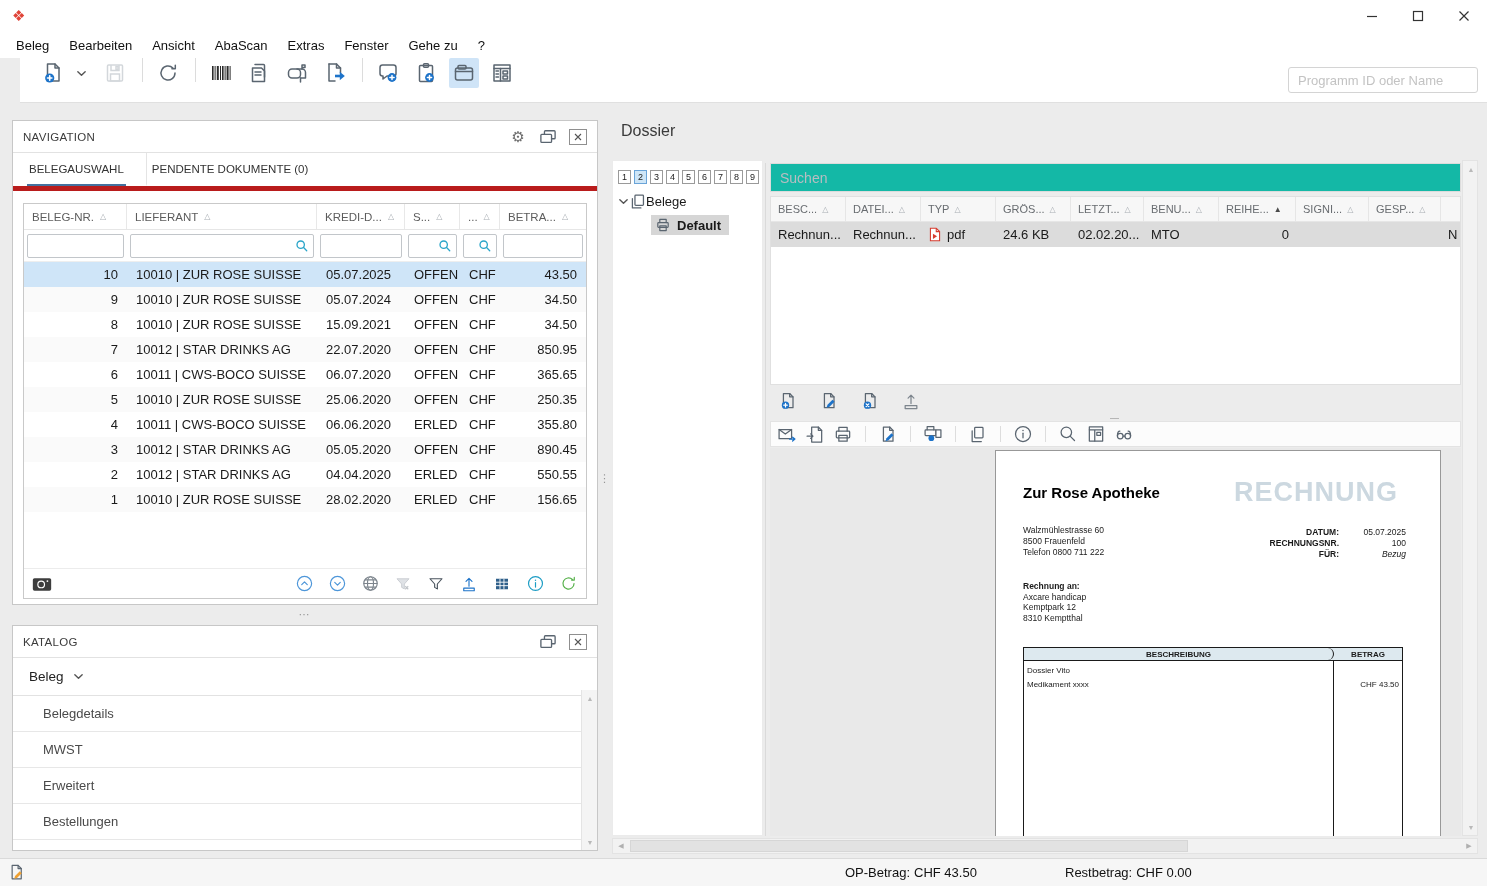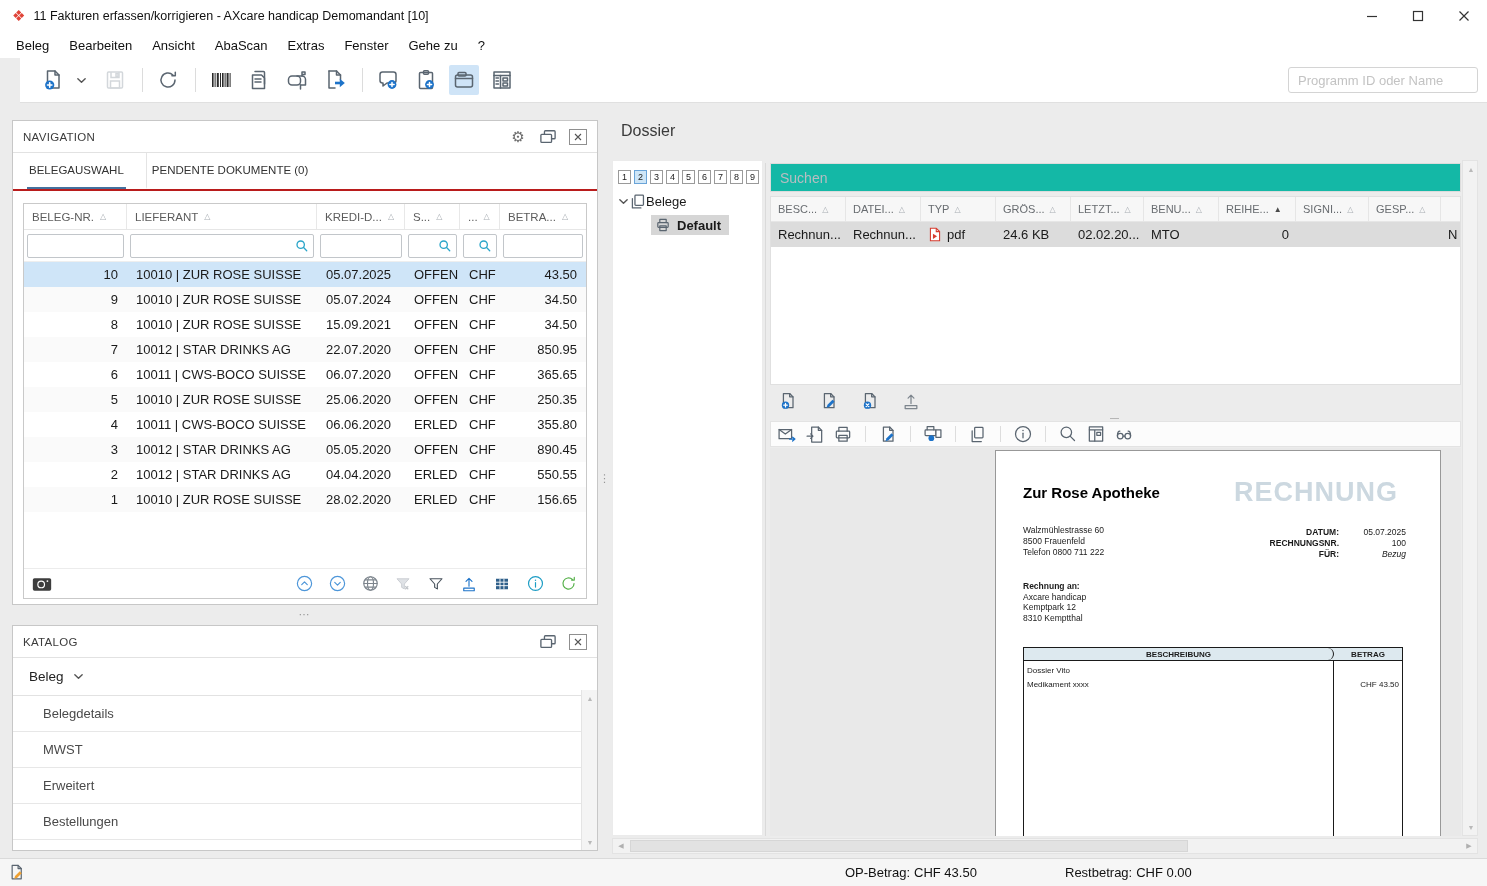--- a/index.html
+++ b/index.html
@@ -18,39 +18,39 @@
   .title { font-size:12.5px; color:#111; }
   .win-controls { position:absolute; right:0; top:0; height:32px; display:flex; }
   .win-btn { width:46px; height:32px; display:flex; align-items:center; justify-content:center; }
 
   
   .menubar { position:absolute; left:0; top:32px; right:0; height:26px; background:#fff; display:flex; align-items:center; padding-left:8px; }
   .menu-item { padding:4px 10px; font-size:13px; color:#111; }
   .menu-item:first-child { padding-left:8px; }
 
   
-  .toolbar { position:absolute; left:0; top:58px; right:0; height:45px; background:#fff; border-bottom:1px solid #e0e0e0; display:flex; align-items:center; padding-left:18px;margin-left:20px; }
+  .toolbar { position:absolute; left:0; top:58px; right:0; height:45px; background:#fff; border-bottom:1px solid #e0e0e0; display:flex; align-items:flex-start; padding-left:18px;margin-left:20px; }
   .tb-btn { width:30px; height:30px; display:flex; align-items:center; justify-content:center; margin-right:8px; border-radius:2px; }
   .tb-btn.active { background:#cfe4f7; }
   .tb-chev { width:14px; height:30px; display:flex; align-items:center; margin-right:10px; }
   .tb-sep { width:1px; height:24px; background:#dcdcdc; margin:0 10px 0 4px; }
   .prog-search { position:absolute; right:9px; top:9px; width:190px; height:26px; border:1px solid #d4d4d4; border-radius:3px; padding:0 9px; font-size:13px; font-family:inherit; color:#333; outline:none; }
   .prog-search::placeholder { color:#c3c3c3; }
 
   
   .panel { position:absolute; background:#fff; border:1px solid #c7c7c7; }
   .panel-hd { height:32px; display:flex; align-items:center; padding:0 10px; border-bottom:1px solid #e2e2e2; }
   .panel-hd .ptitle { font-size:11.5px; color:#3c3c3c; letter-spacing:.3px; }
   .panel-hd .spacer { flex:1; }
   .hd-ic { width:22px; height:20px; display:flex; align-items:center; justify-content:center; margin-left:8px; }
   .close-box { width:18px; height:16px; border:1px solid #8f8f8f; display:flex; align-items:center; justify-content:center; margin-left:10px; }
 
   
   .nav-panel { left:12px; top:120px; width:586px; height:485px; }
-  .nav-tabs { height:38px; border-bottom:2px solid #b91c1c; display:flex; align-items:stretch; padding-left:14px; }
+  .nav-tabs { height:38px; border-bottom:5px solid #b91c1c; display:flex; align-items:stretch; padding-left:14px; }
   .nav-tab { display:flex; align-items:center; font-size:11.5px; color:#333; padding:0 2px; margin-right:0; border-bottom:2px solid transparent; }
   .nav-tab.active { border-bottom:2px solid #44719e; }
   .nav-tab.second { margin-left:20px; padding-left:5px; border-left:1px solid #e4e4e4; }
 
   .ntable { position:absolute; left:10px; right:10px; top:82px; height:396px; border:1px solid #c9c9c9; display:flex; flex-direction:column; }
   .ngrid { display:grid; grid-template-columns:103px 190px 88px 55px 40px 1fr; }
   .nthead { height:26px; align-items:center; border-bottom:1px solid #e6e6e6; }
   .nth { font-size:11.5px; color:#5c5c5c; padding:0 8px; display:flex; align-items:center; gap:6px; border-right:1px solid #e8e8e8; height:100%; }
   .tri { font-size:8px; color:#a9aeb4; }
   .nfilter { height:32px; align-items:center; border-bottom:1px solid #eee; }
@@ -143,21 +143,20 @@
   .sb-text { position:absolute; top:6px; font-size:13px; color:#111; }
   .sb-op { left:845px; }
   .sb-rest { left:1065px; }
   .sb-text b { font-weight:normal; margin-left:4px; }
 </style>
 </head>
 <body>
 
 <div class="titlebar">
   <span class="logo">❖</span>
-  <span class="title">11 Fakturen erfassen/korrigieren - AXcare handicap Demomandant [10]</span>
   <div class="win-controls">
     <div class="win-btn">
         <svg width="12" height="12" viewBox="0 0 12 12">
           <line x1="1" y1="6.5" x2="11" y2="6.5" stroke="#333" stroke-width="1.2"></line>
         </svg>
       </div>
     <div class="win-btn">
         <svg width="12" height="12" viewBox="0 0 12 12">
           <rect x="1.5" y="1.5" width="9" height="9" fill="none" stroke="#333" stroke-width="1.2"></rect>
         </svg>

